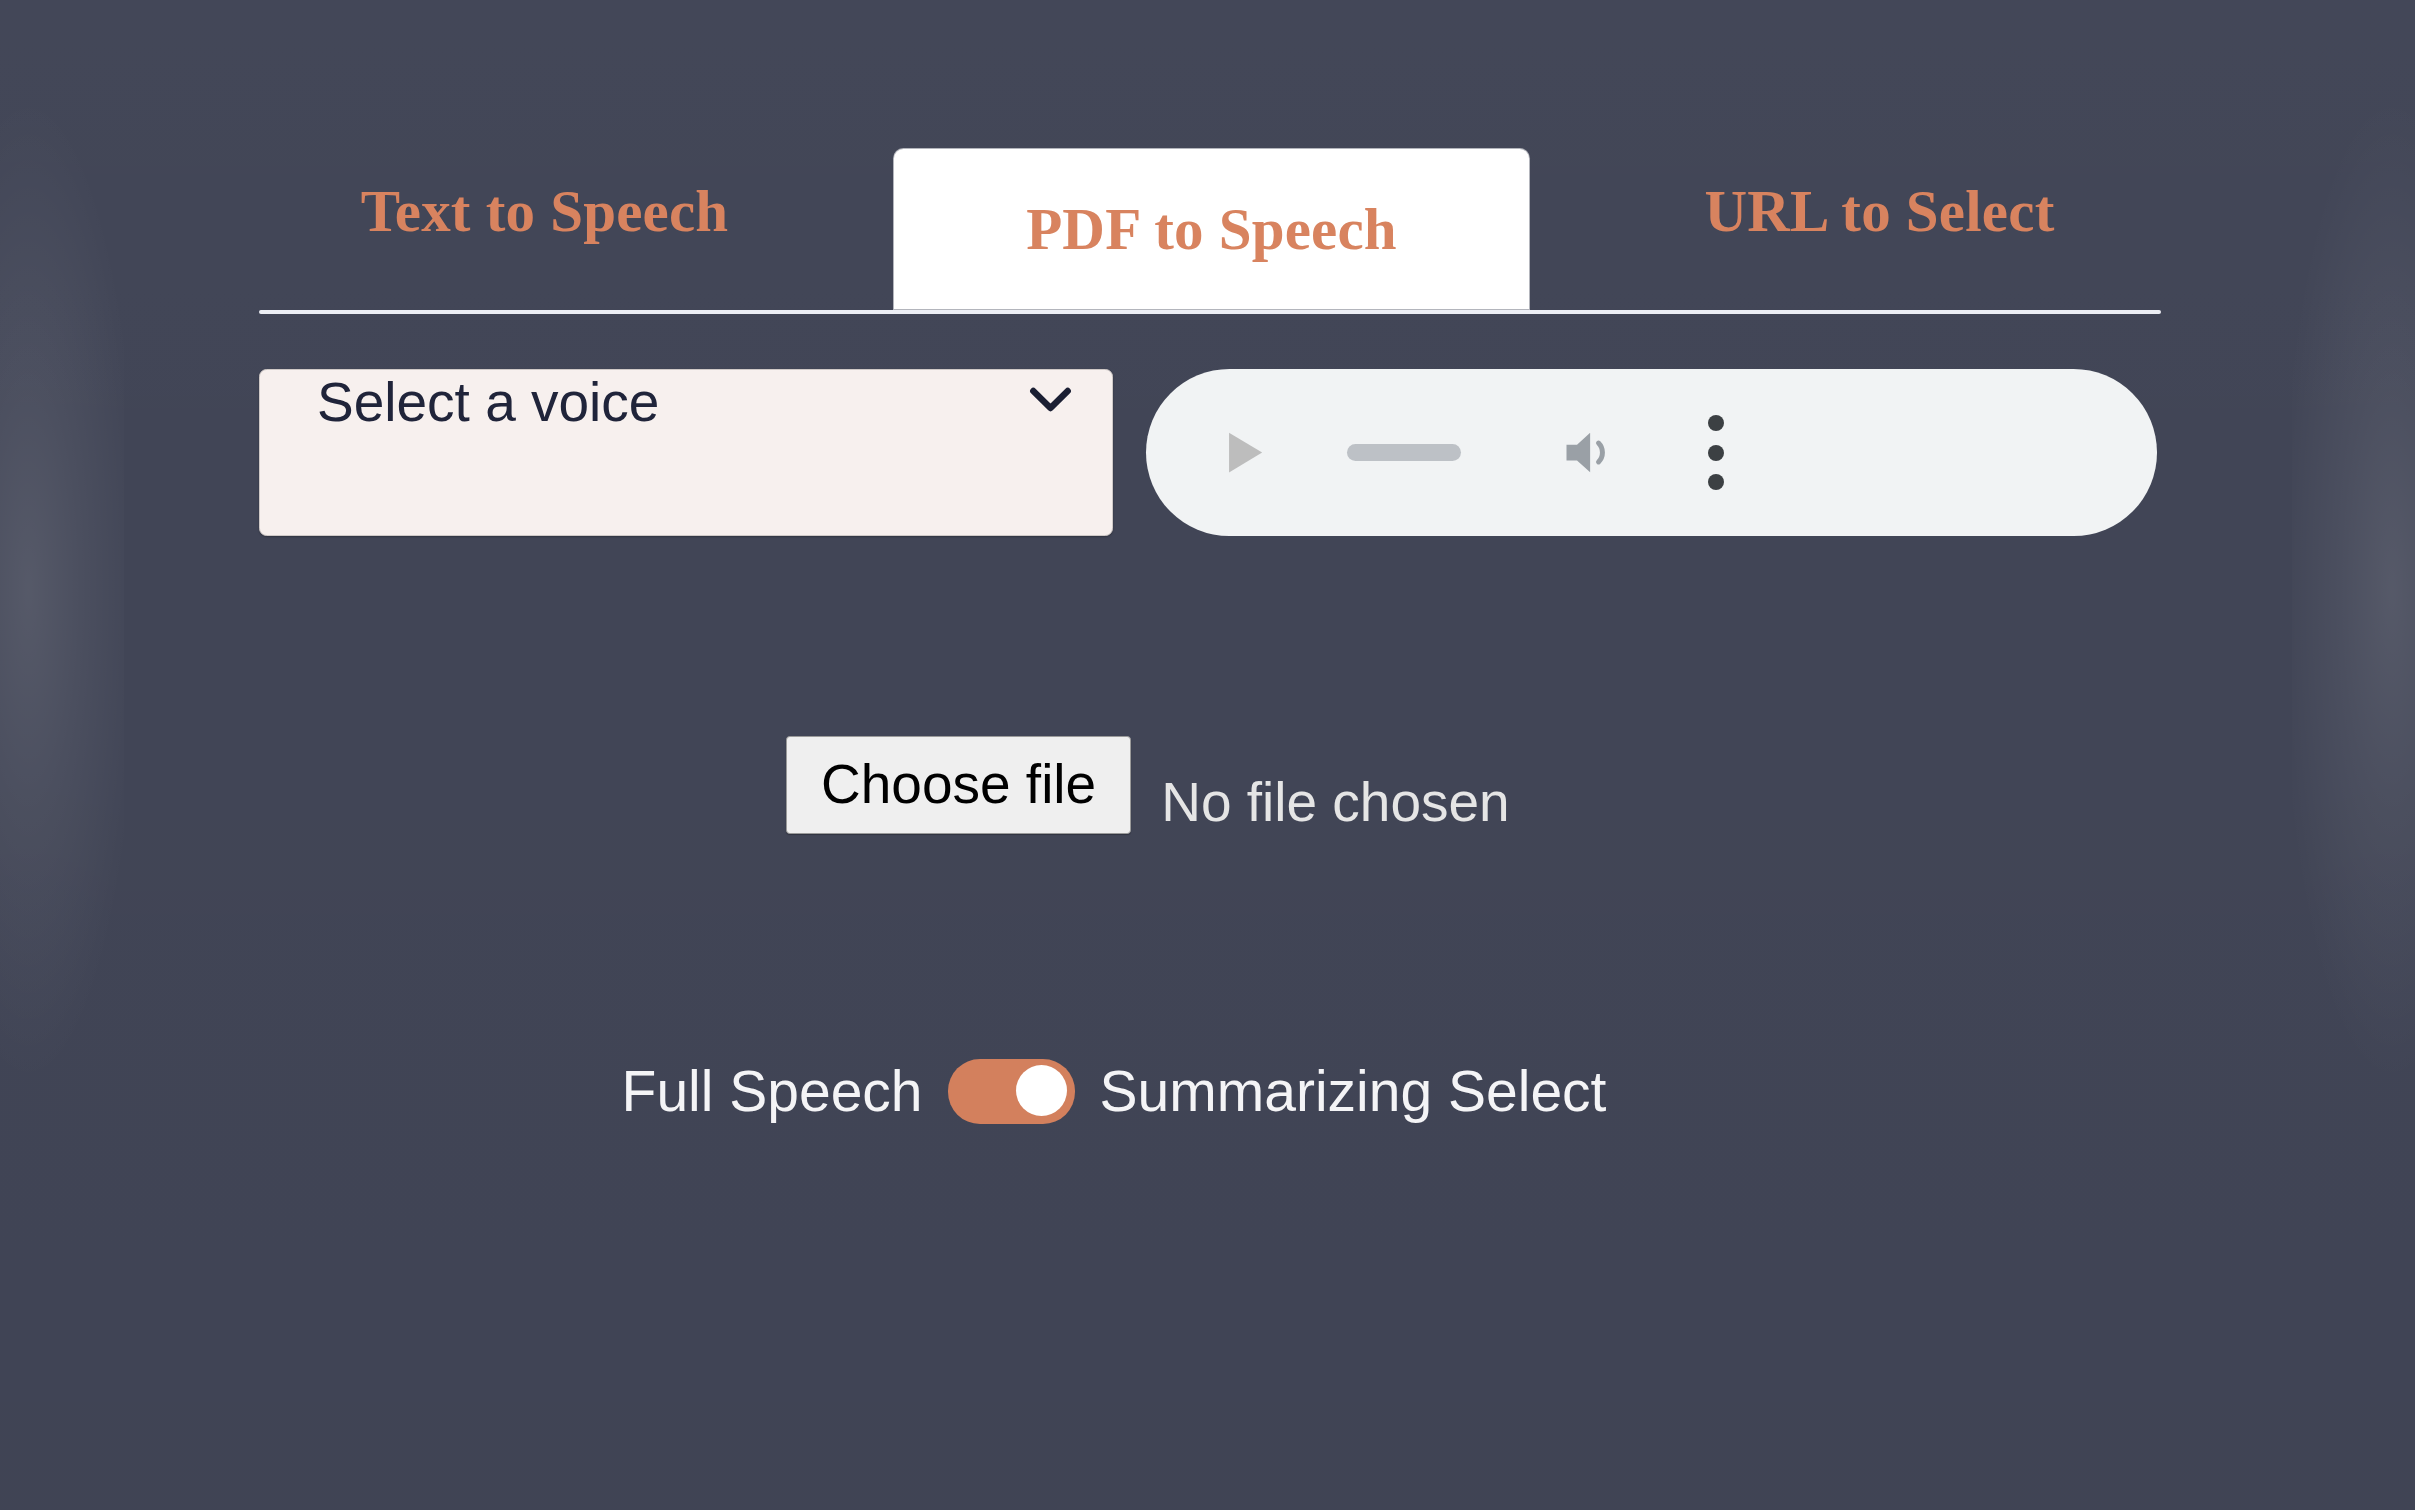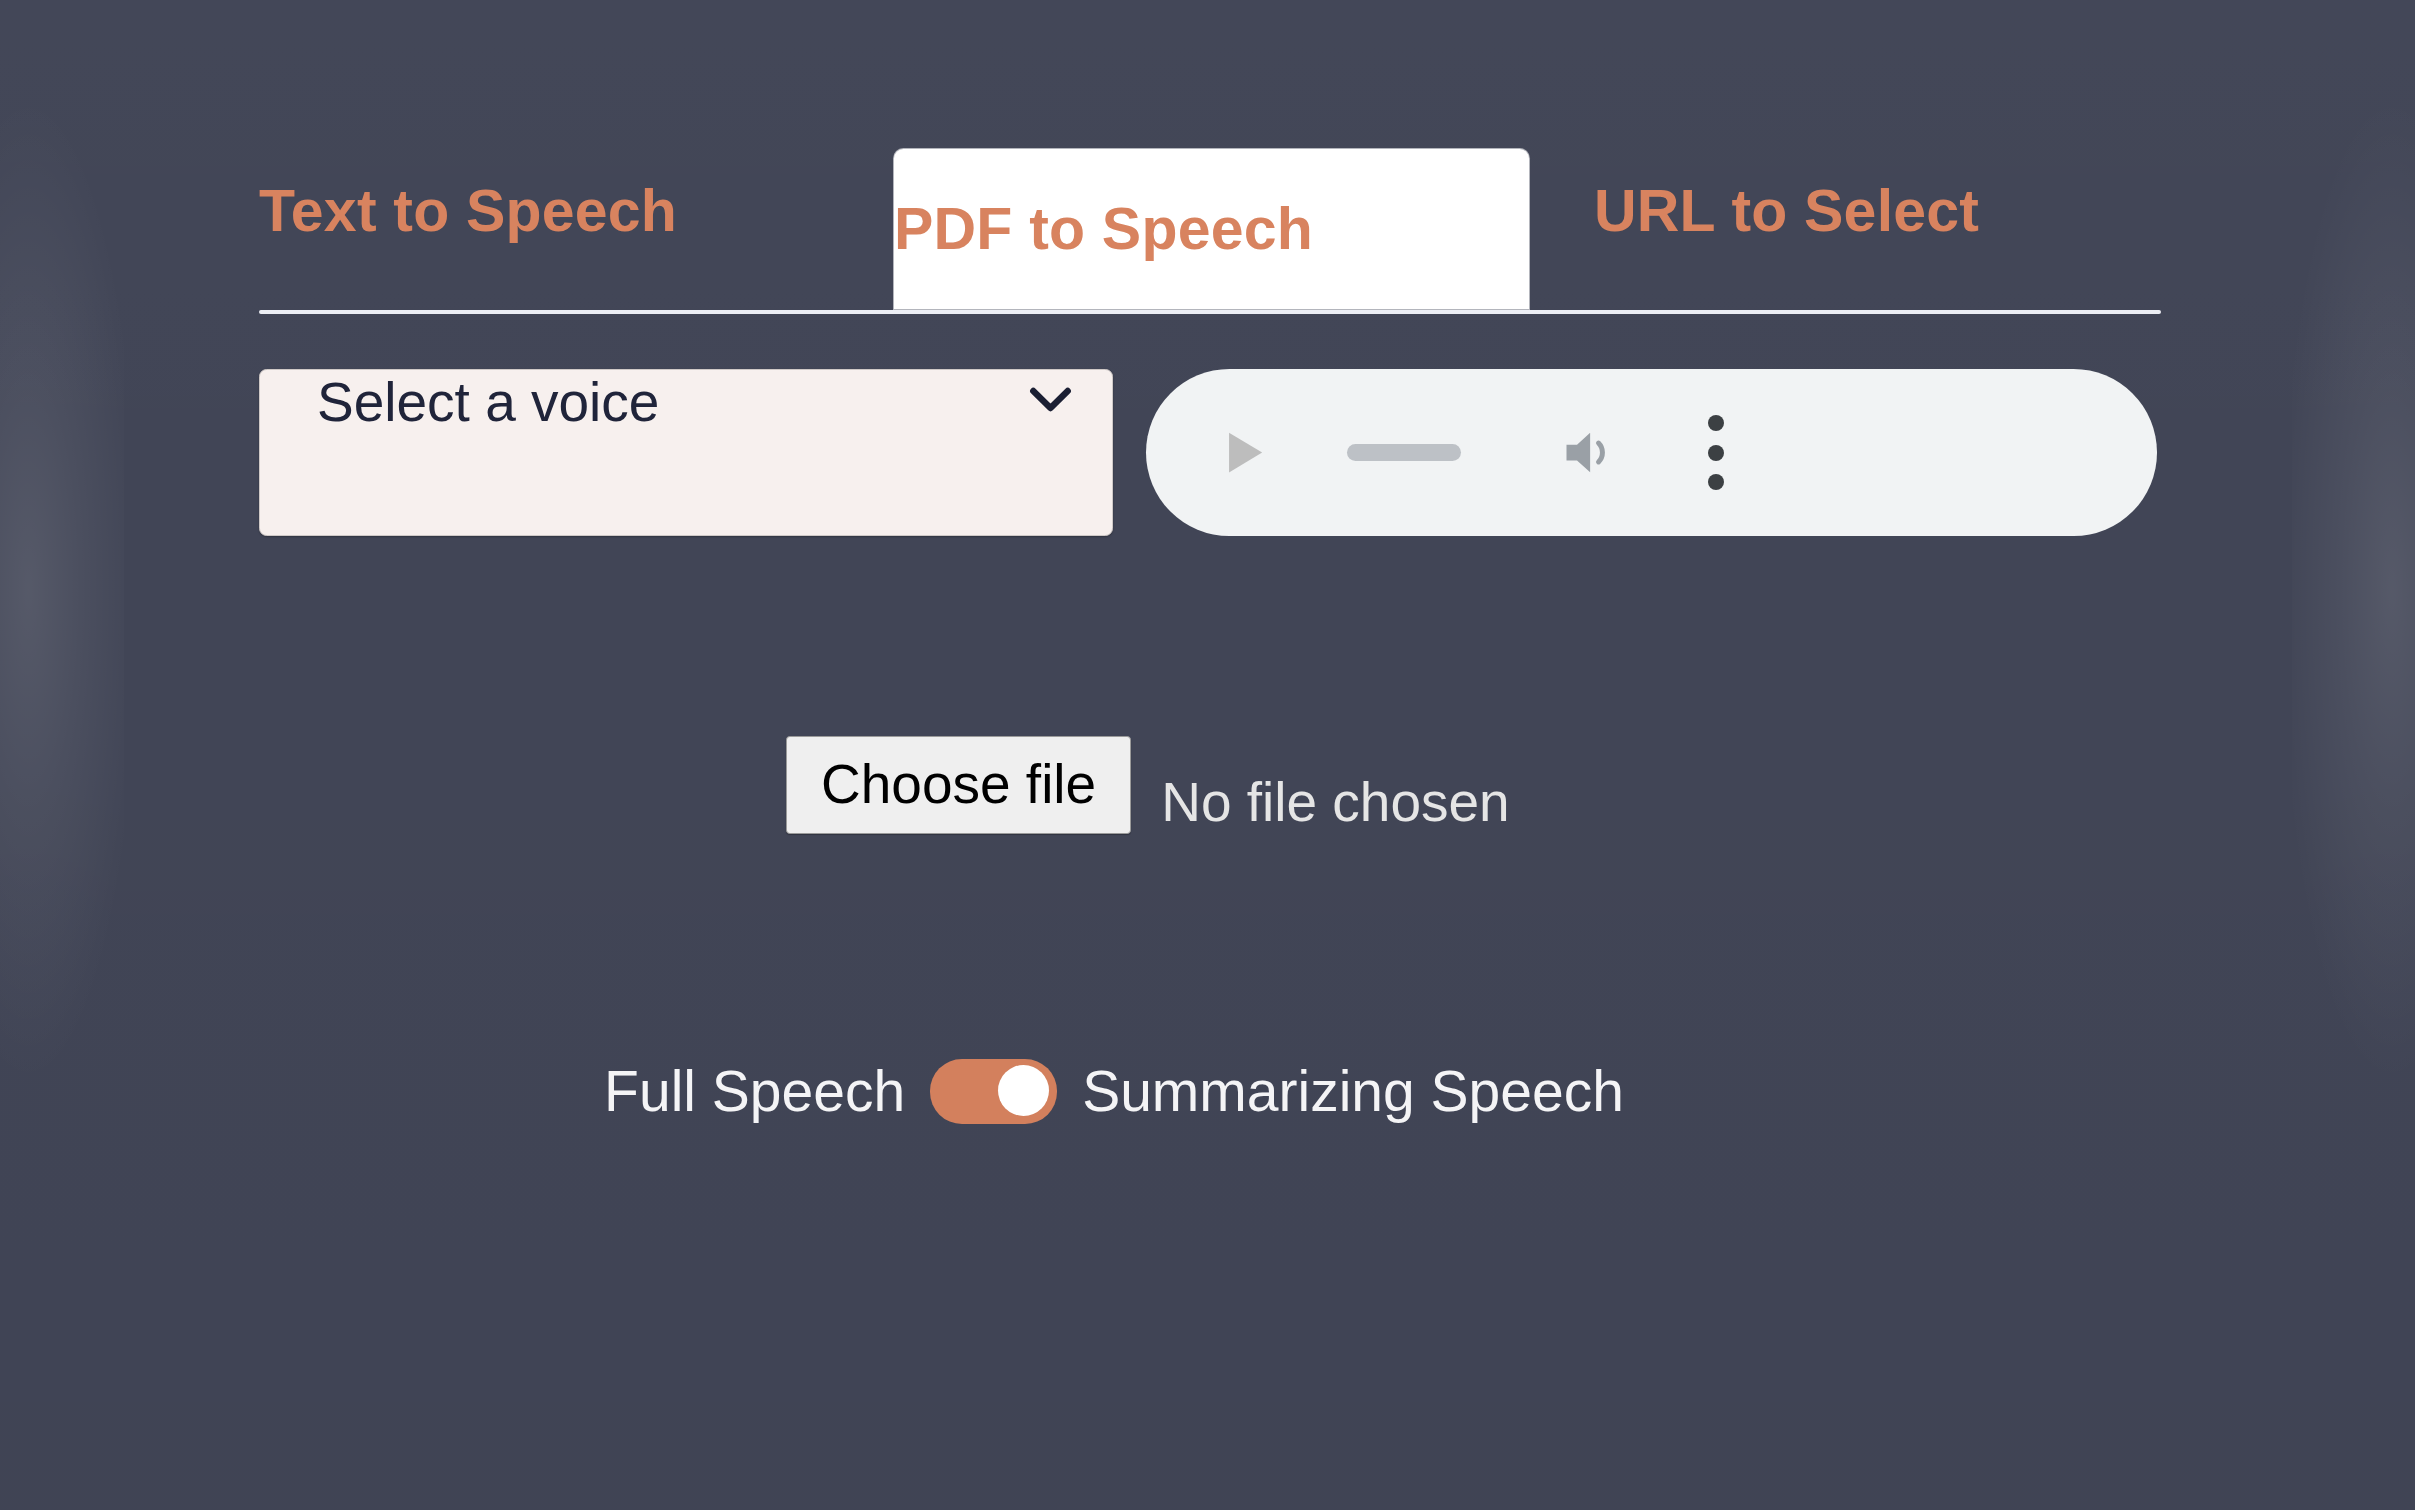--- a/index.html
+++ b/index.html
@@ -73,30 +73,30 @@
     height: 3.8px;
     background: #eceef4;
     border-radius: 1.9px;
   }
   .tab {
     position: absolute;
     bottom: 3.8px;
     height: 198px;
     display: flex;
     align-items: center;
-    justify-content: flex-start;
+    justify-content: center;
     font-size: 59px;
     font-weight: 700;
     color: #d8835f;
     letter-spacing: 0.2px;
     white-space: nowrap;
     background: transparent;
     border: none;
     cursor: pointer;
-    font-family: Liberation Sans, sans-serif;
+    font-family: Liberation Serif, serif;
   }
   .tab.t-text  { left: 0px;    width: 571px; }
   .tab.t-pdf   { left: 635px;  width: 635px;
                  background: #ffffff;
                  border-radius: 9.5px 9.5px 0 0;
                  box-shadow: 0 0 0 1px rgba(255,255,255,0.6);
                  height: 160px;
                  bottom: 5px;
                  z-index: 3; }
   .tab.t-url   { left: 1335px; width: 571px; }
@@ -339,18 +339,18 @@
     <span class="nofile">No file chosen</span>
   </div>
 
   <div class="togglerow">
     <span class="tg-label">Full Speech</span>
 
     <div class="switch">
       <div class="knob"></div>
     </div>
 
-    <span class="tg-label">Summarizing Speech</span>
+    <span class="tg-label">Summarizing Select</span>
   </div>
 
 
 </div>
 
 
 </body></html>

